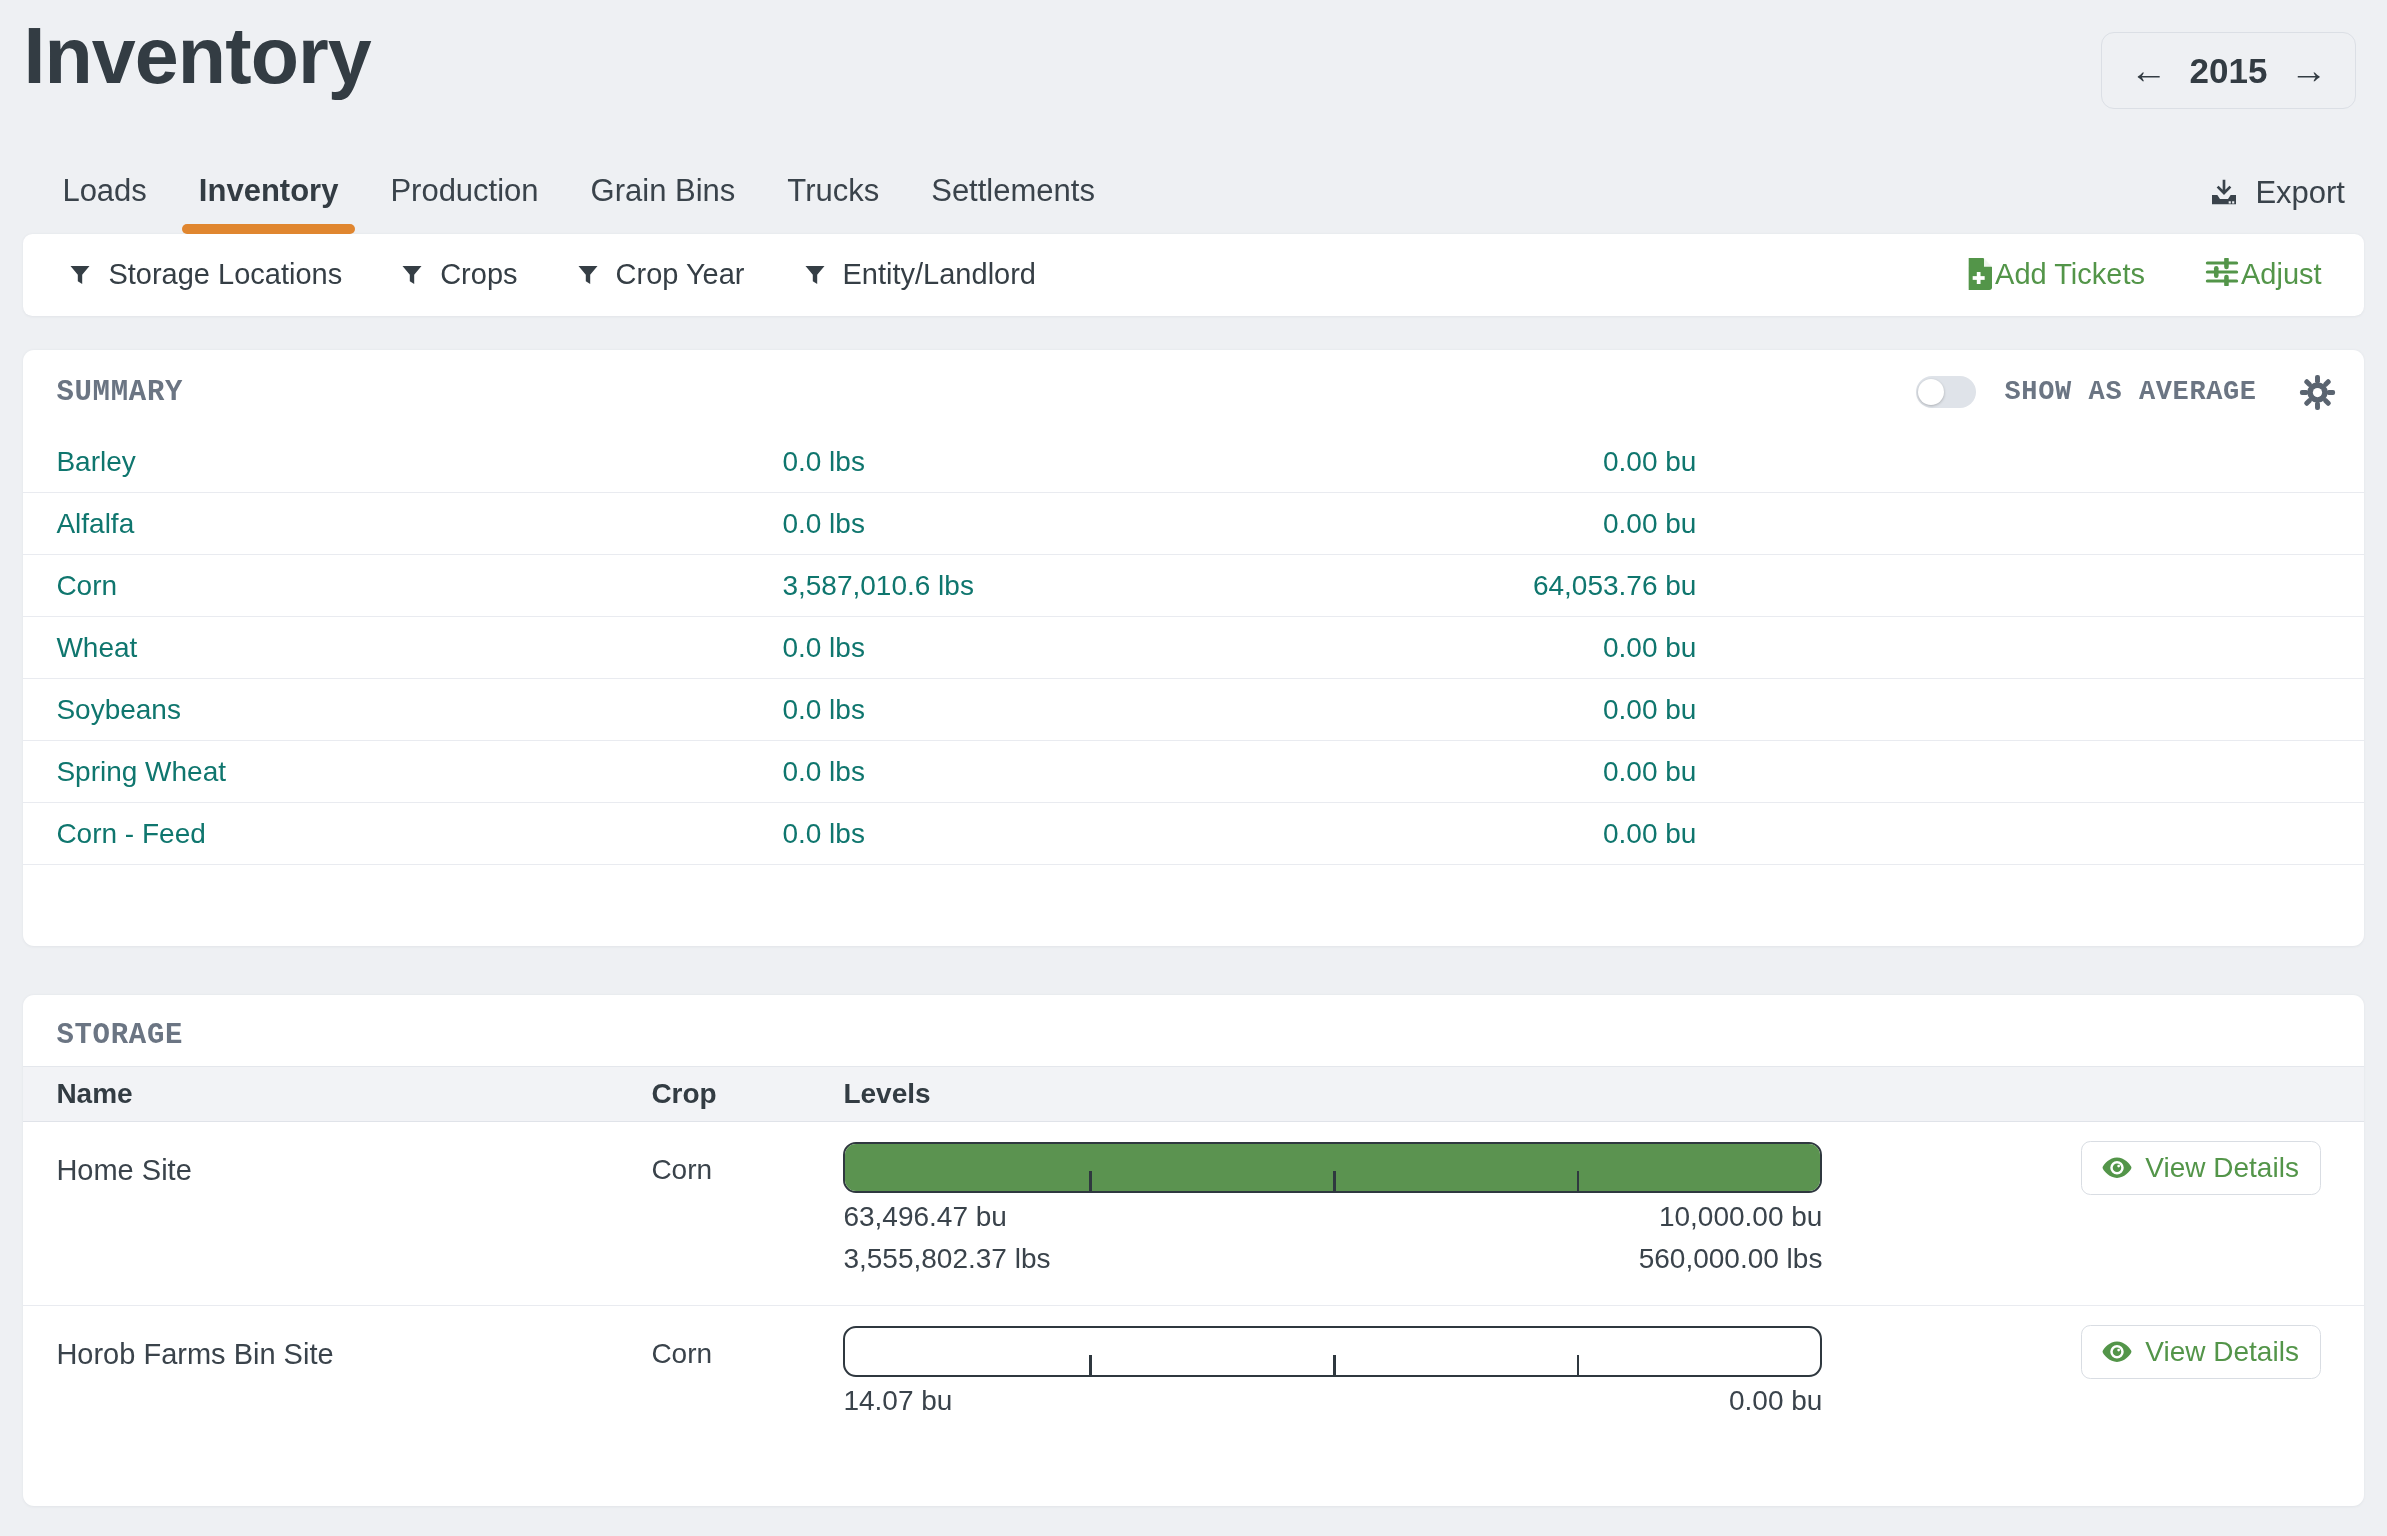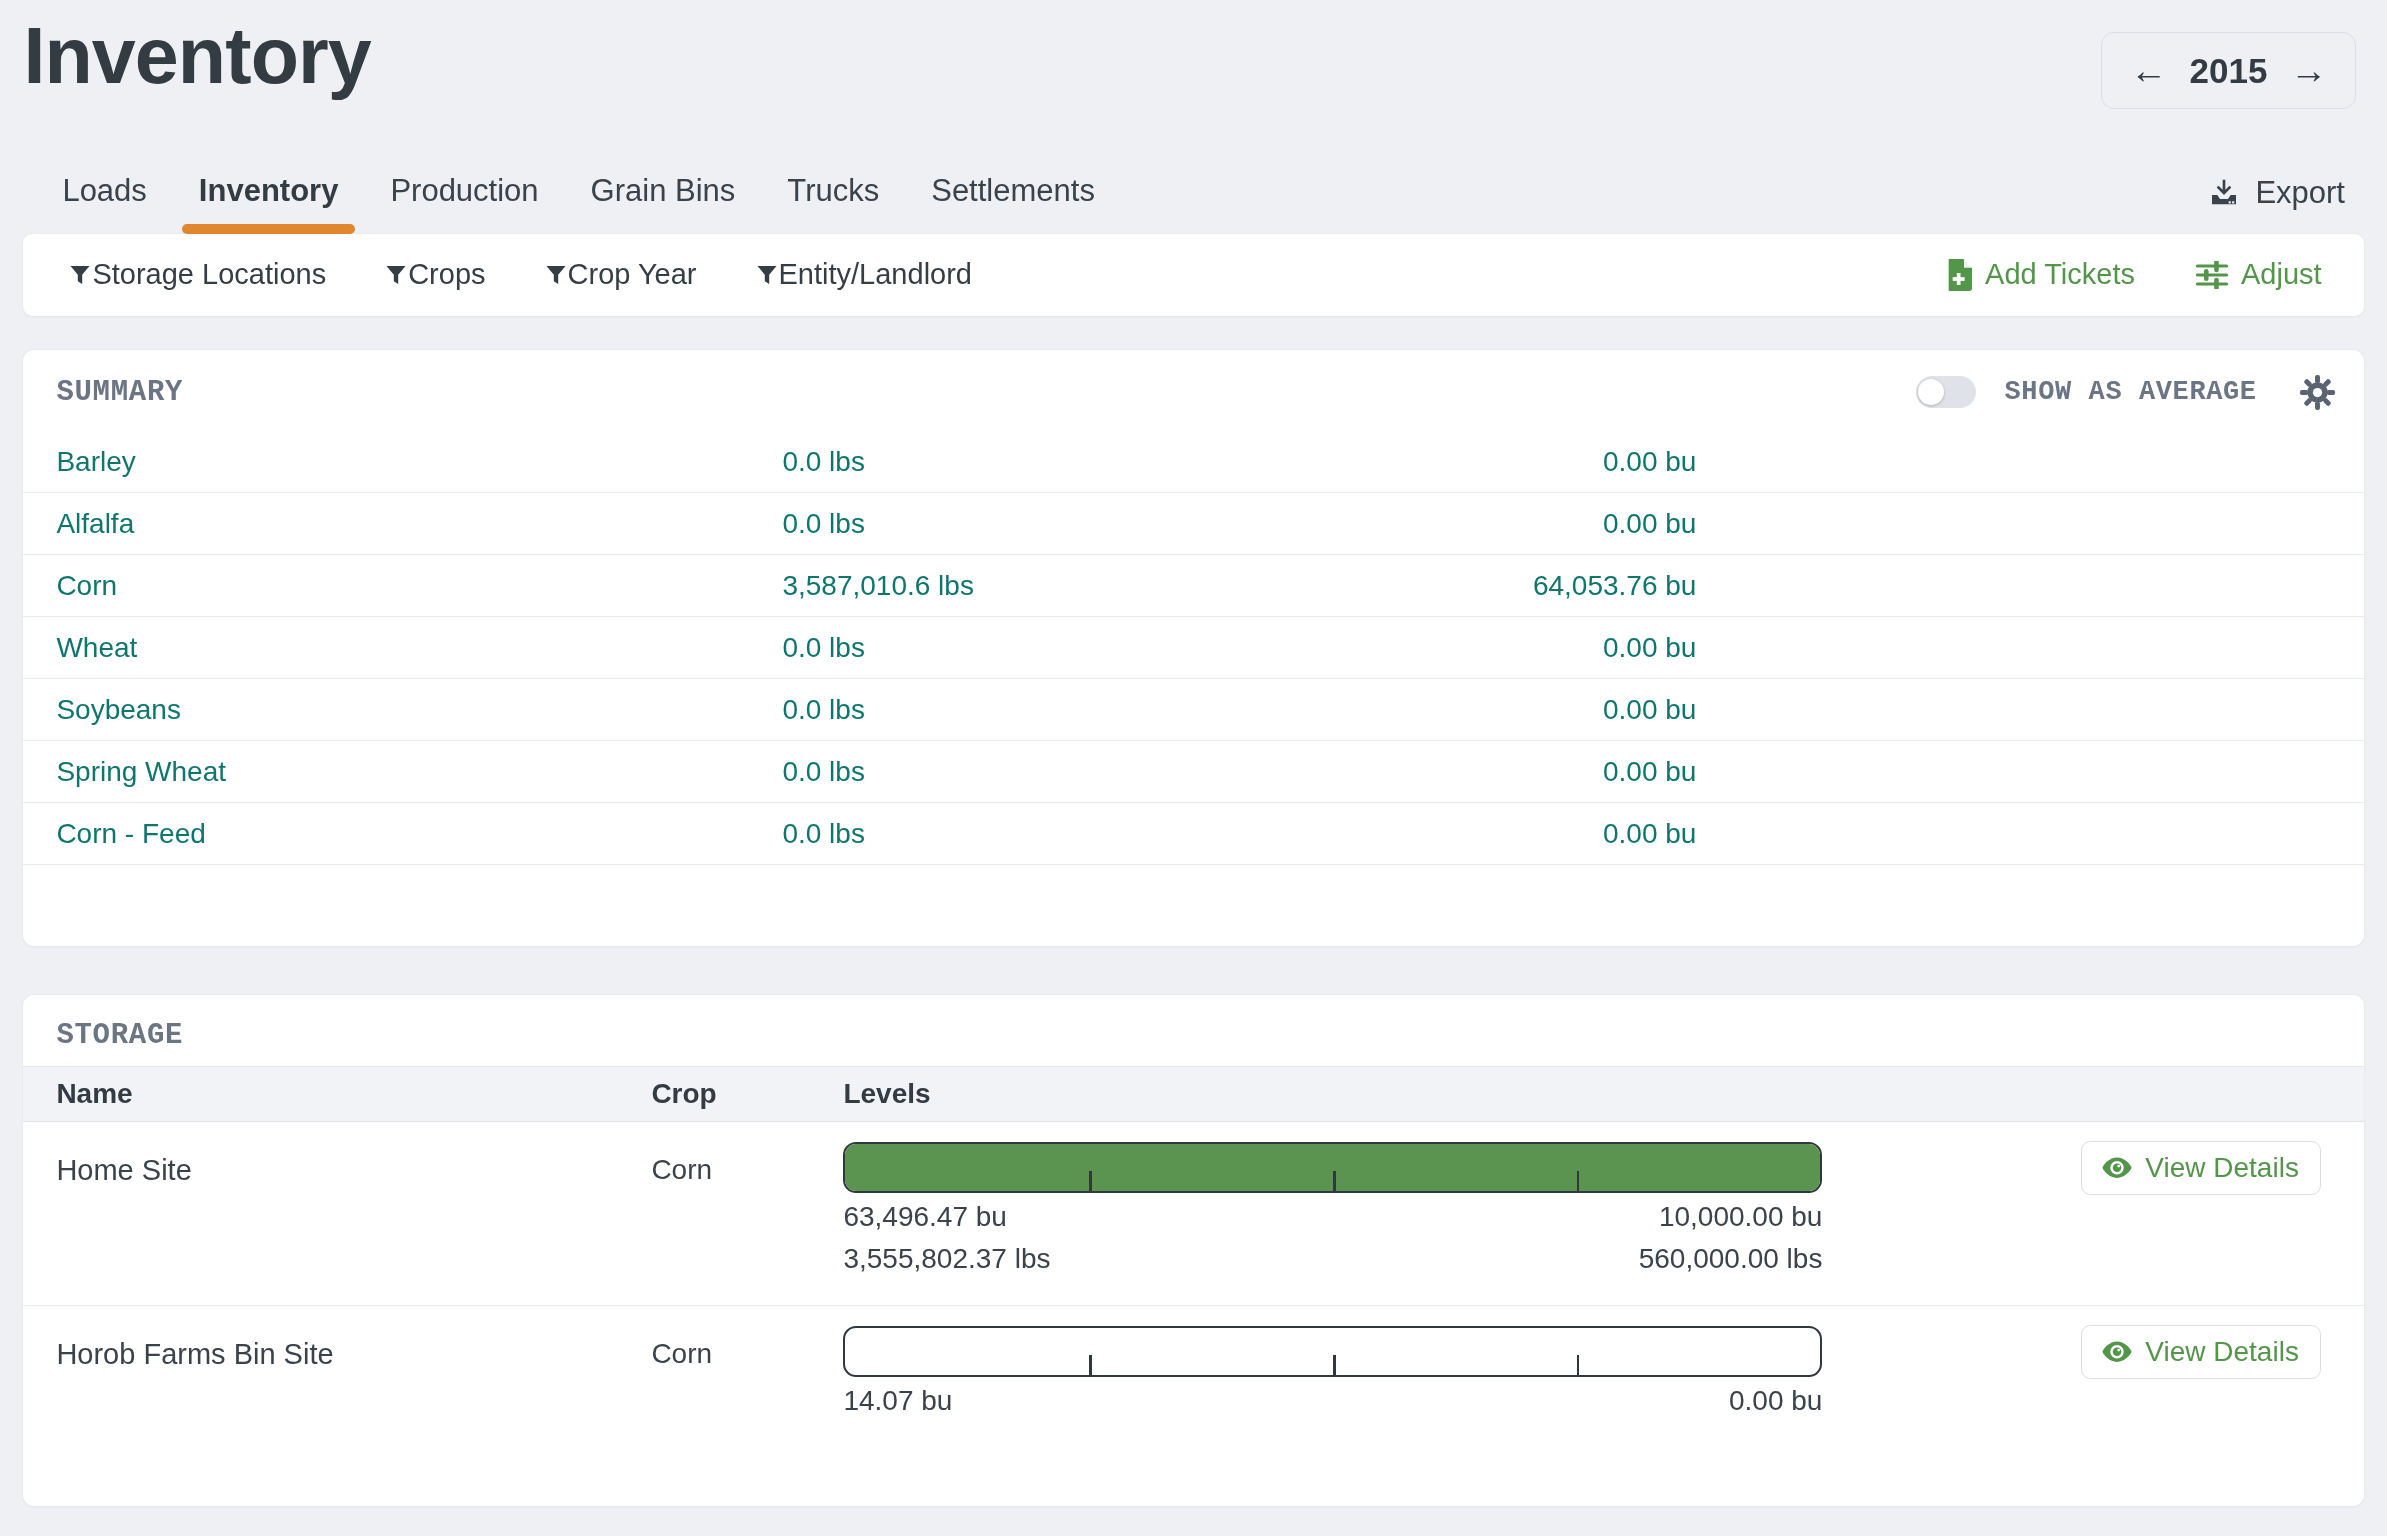--- a/index.html
+++ b/index.html
@@ -43,23 +43,23 @@
     background:none; border:none; cursor:pointer; font-family:inherit;
   }
 
   
   .filter-bar {
     margin:0 23.4px; height:82px; background:#fff; border-radius:9.4px;
     display:flex; align-items:center; justify-content:space-between;
     padding:0 42px 0 45px; box-shadow:0 0.9px 2.8px rgba(40,50,60,.06);
   }
   .filter-group { display:flex; gap:58px; }
-  .filter-item { display:flex; align-items:center; font-size:29px; color:#353e45; cursor:pointer; background:none; border:none; font-family:inherit; }
+  .filter-item { display:flex; align-items:center; gap:16px; font-size:29px; color:#353e45; cursor:pointer; background:none; border:none; font-family:inherit; }
   .action-group { display:flex; gap:60px; }
-  .action-item { display:flex; align-items:center; gap:12px; font-size:29px; color:#539549; cursor:pointer; background:none; border:none; font-family:inherit; }
+  .action-item { display:flex; align-items:flex-start; gap:2px; font-size:29px; color:#539549; cursor:pointer; background:none; border:none; font-family:inherit; }
 
   
   .card { margin:0 23.4px; background:#fff; border-radius:11.2px; box-shadow:0 0.9px 2.8px rgba(40,50,60,.06); overflow:hidden; }
   .summary-card { margin-top:34px; height:596px; }
   .storage-card { margin-top:49px; height:511px; }
   .card-head { display:flex; justify-content:space-between; align-items:center; padding:24px 28px 20.6px 33px;font-family:Liberation Mono, monospace; }
   .storage-card .card-head { padding-bottom:14px; }
   .section-title { font-size:29px; font-weight:700; color:#6b7583; letter-spacing:0.7px; }
 
   .summary-controls { display:flex; align-items:center; }

